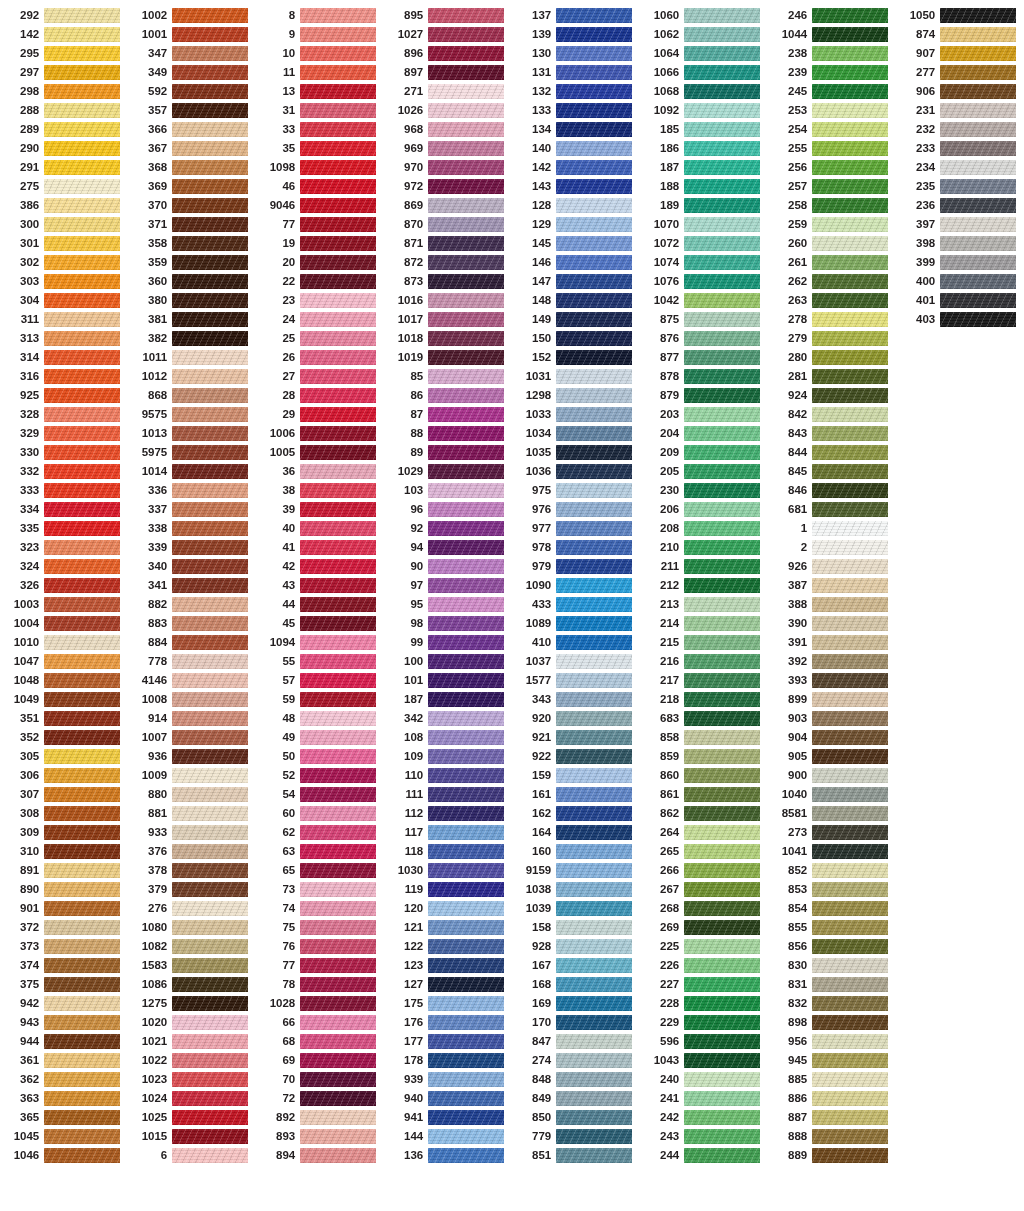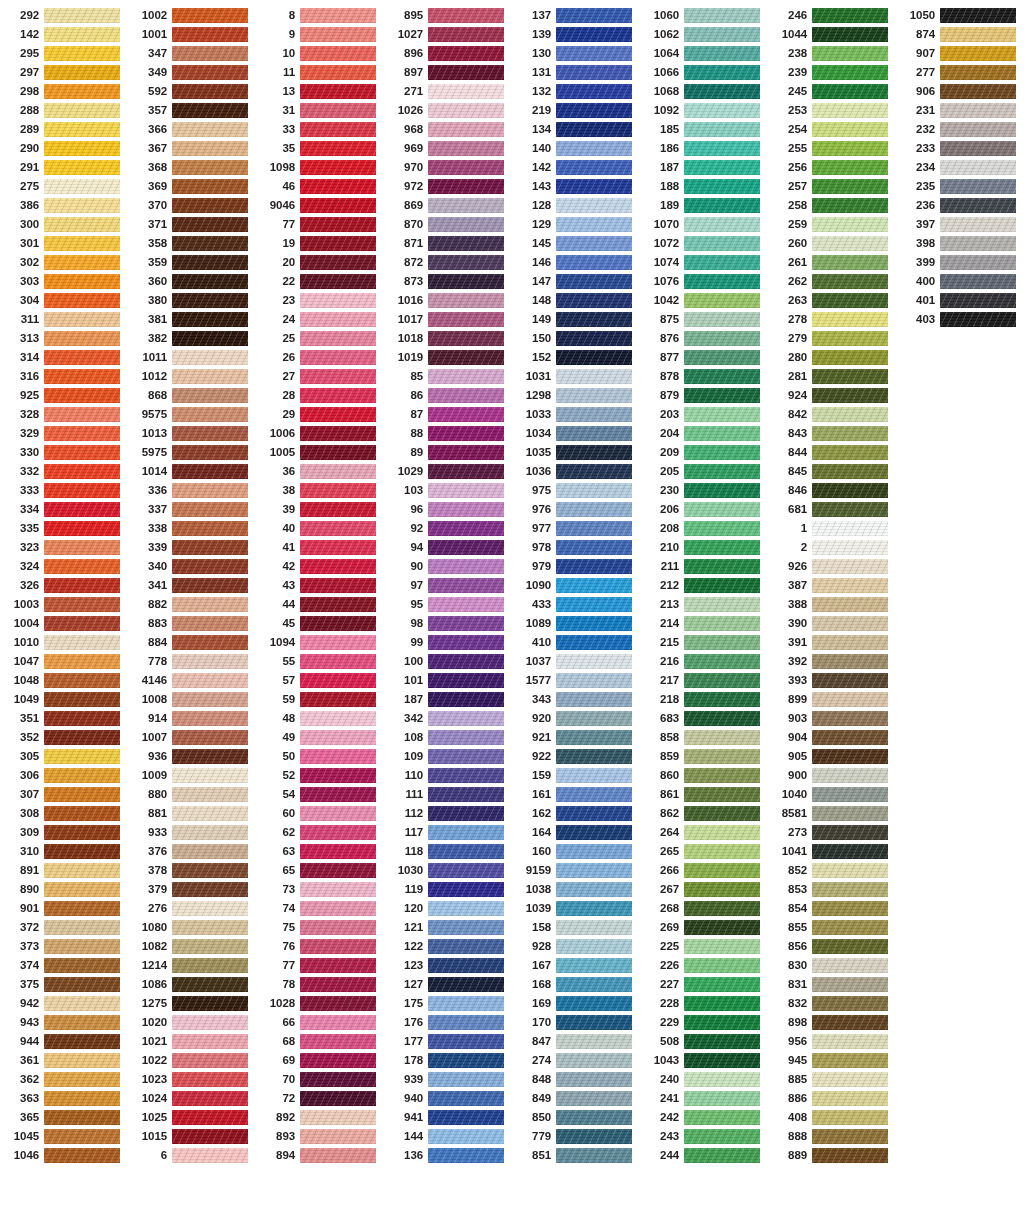--- a/index.html
+++ b/index.html
@@ -520,21 +520,21 @@
       </div>
       <div class="swatch-row">
         <span class="swatch-code">1080</span>
         <span class="swatch-chip" style="background-color: rgb(215, 193, 154);"></span>
       </div>
       <div class="swatch-row">
         <span class="swatch-code">1082</span>
         <span class="swatch-chip" style="background-color: rgb(191, 174, 125);"></span>
       </div>
       <div class="swatch-row">
-        <span class="swatch-code">1214</span>
+        <span class="swatch-code">1583</span>
         <span class="swatch-chip" style="background-color: rgb(156, 141, 85);"></span>
       </div>
       <div class="swatch-row">
         <span class="swatch-code">1086</span>
         <span class="swatch-chip" style="background-color: rgb(60, 44, 18);"></span>
       </div>
       <div class="swatch-row">
         <span class="swatch-code">1275</span>
         <span class="swatch-chip" style="background-color: rgb(45, 23, 9);"></span>
       </div>
@@ -1078,21 +1078,21 @@
       </div>
       <div class="swatch-row">
         <span class="swatch-code">131</span>
         <span class="swatch-chip" style="background-color: rgb(60, 84, 176);"></span>
       </div>
       <div class="swatch-row">
         <span class="swatch-code">132</span>
         <span class="swatch-chip" style="background-color: rgb(34, 57, 159);"></span>
       </div>
       <div class="swatch-row">
-        <span class="swatch-code">219</span>
+        <span class="swatch-code">133</span>
         <span class="swatch-chip" style="background-color: rgb(19, 44, 134);"></span>
       </div>
       <div class="swatch-row">
         <span class="swatch-code">134</span>
         <span class="swatch-chip" style="background-color: rgb(15, 36, 112);"></span>
       </div>
       <div class="swatch-row">
         <span class="swatch-code">140</span>
         <span class="swatch-chip" style="background-color: rgb(138, 168, 218);"></span>
       </div>
@@ -1520,21 +1520,21 @@
       </div>
       <div class="swatch-row">
         <span class="swatch-code">228</span>
         <span class="swatch-chip" style="background-color: rgb(17, 138, 62);"></span>
       </div>
       <div class="swatch-row">
         <span class="swatch-code">229</span>
         <span class="swatch-chip" style="background-color: rgb(14, 122, 54);"></span>
       </div>
       <div class="swatch-row">
-        <span class="swatch-code">508</span>
+        <span class="swatch-code">596</span>
         <span class="swatch-chip" style="background-color: rgb(12, 92, 41);"></span>
       </div>
       <div class="swatch-row">
         <span class="swatch-code">1043</span>
         <span class="swatch-chip" style="background-color: rgb(11, 75, 34);"></span>
       </div>
       <div class="swatch-row">
         <span class="swatch-code">240</span>
         <span class="swatch-chip" style="background-color: rgb(200, 226, 188);"></span>
       </div>
@@ -1782,21 +1782,21 @@
       </div>
       <div class="swatch-row">
         <span class="swatch-code">885</span>
         <span class="swatch-chip" style="background-color: rgb(230, 224, 188);"></span>
       </div>
       <div class="swatch-row">
         <span class="swatch-code">886</span>
         <span class="swatch-chip" style="background-color: rgb(217, 210, 148);"></span>
       </div>
       <div class="swatch-row">
-        <span class="swatch-code">408</span>
+        <span class="swatch-code">887</span>
         <span class="swatch-chip" style="background-color: rgb(195, 184, 106);"></span>
       </div>
       <div class="swatch-row">
         <span class="swatch-code">888</span>
         <span class="swatch-chip" style="background-color: rgb(140, 111, 52);"></span>
       </div>
       <div class="swatch-row">
         <span class="swatch-code">889</span>
         <span class="swatch-chip" style="background-color: rgb(107, 68, 24);"></span>
       </div>

